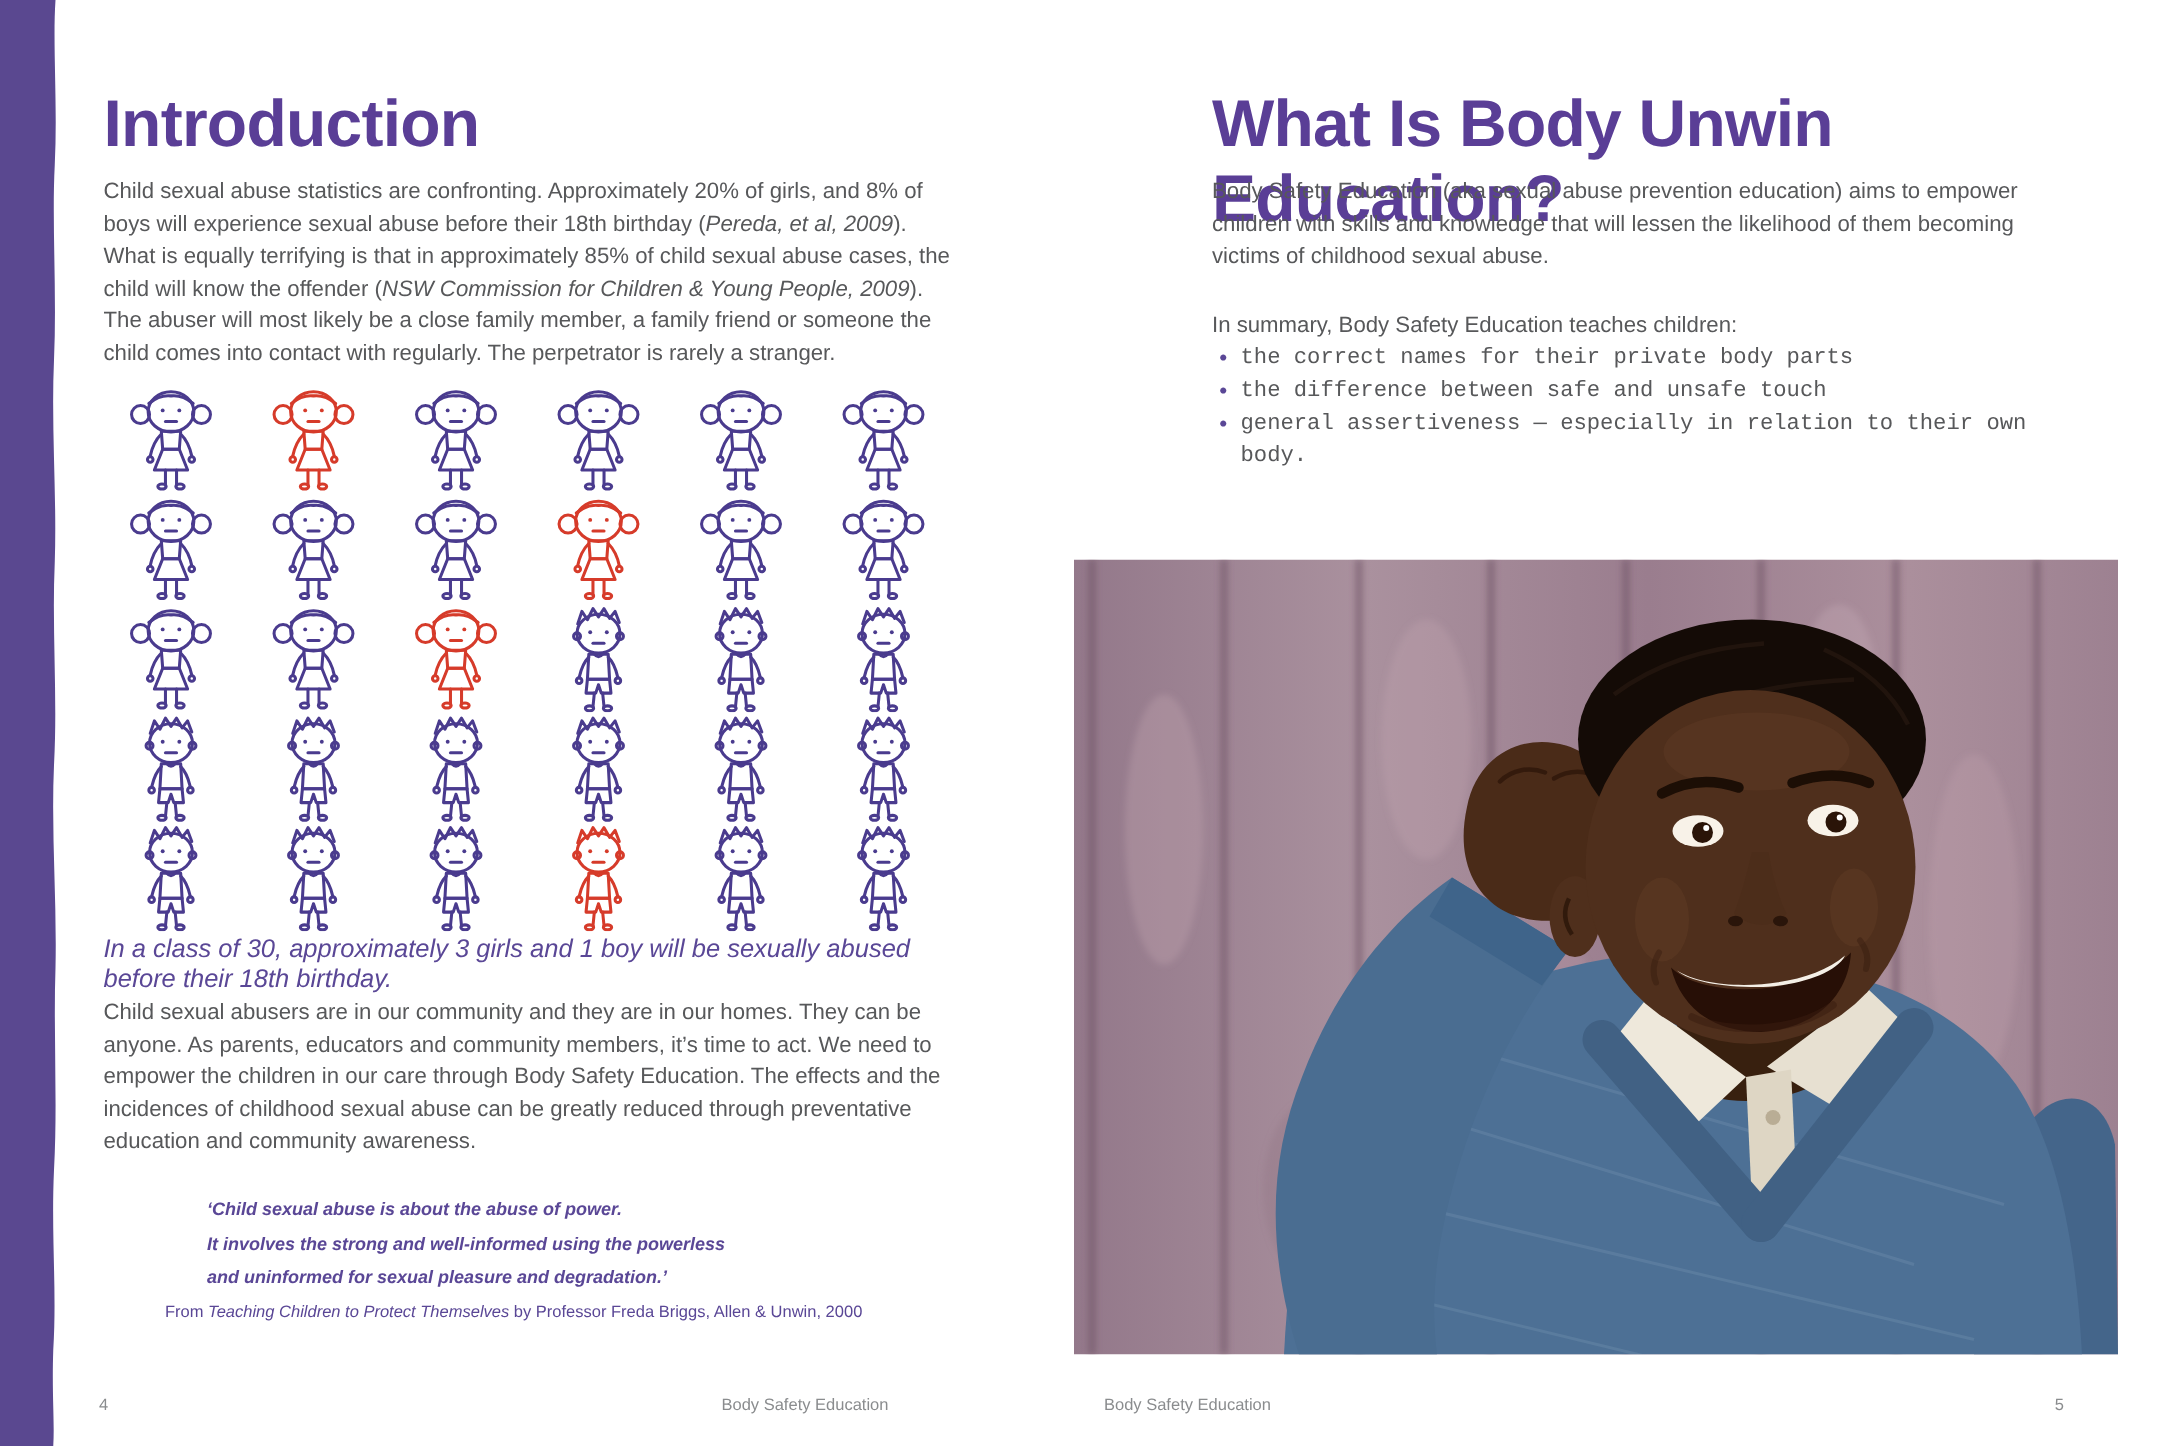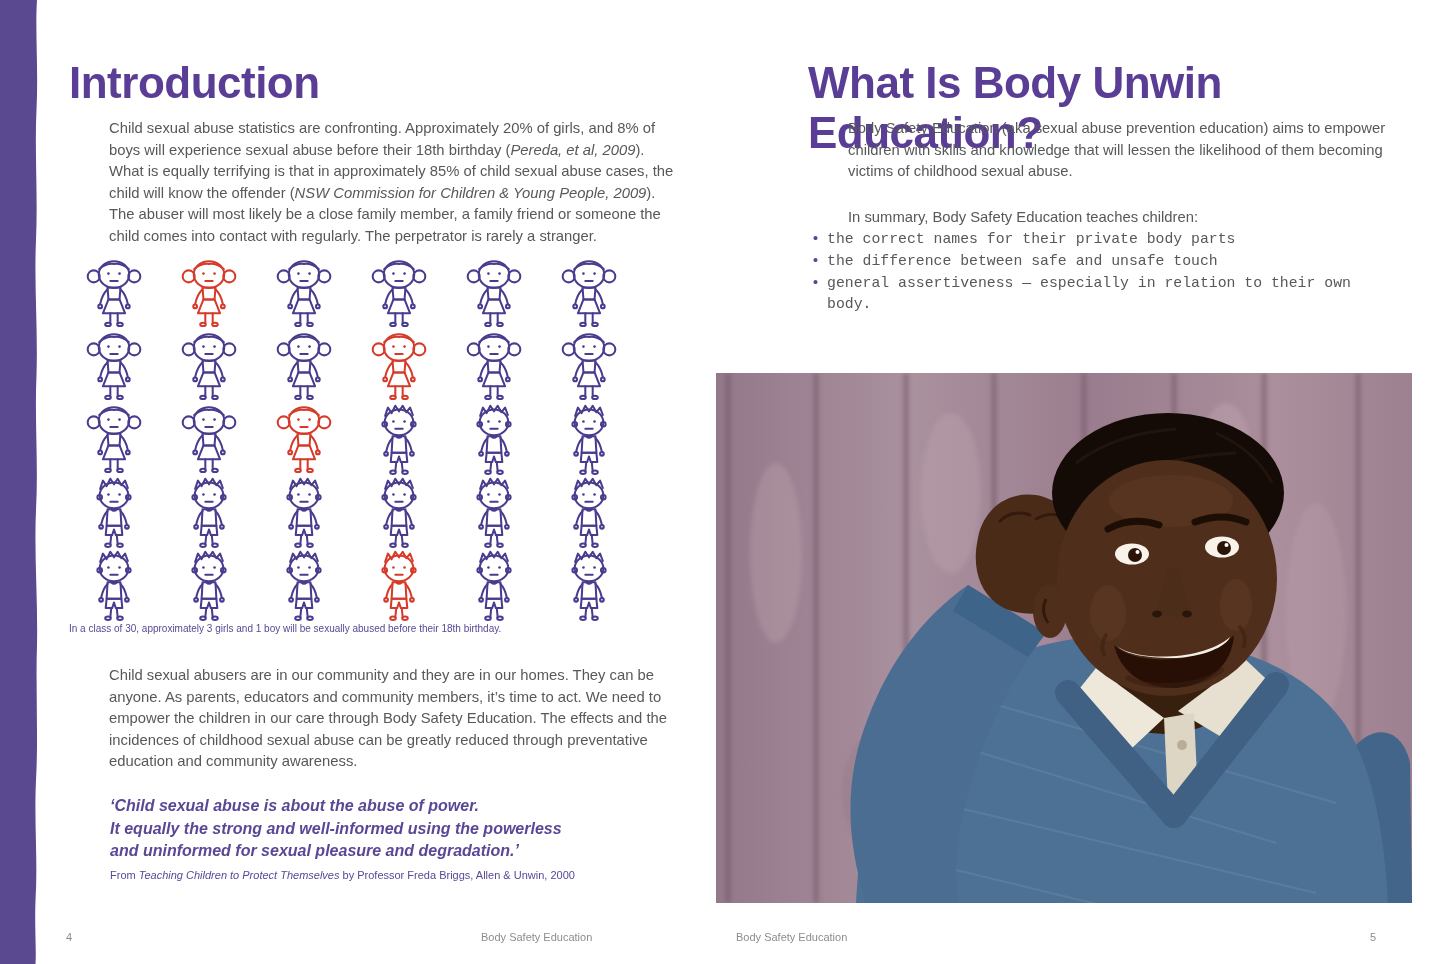--- a/index.html
+++ b/index.html
@@ -13,31 +13,31 @@
   }
   *{margin:0;padding:0;box-sizing:border-box;}
   html,body{width:1445px;height:964px;background:#fff;overflow:hidden;}
   body{font-family:"Liberation Sans",sans-serif;color:var(--body-text);position:relative;}
   .abs{position:absolute;}
   
   .spine{left:0;top:0;width:46px;height:964px;}
   
   .h1{font-size:44px;font-weight:bold;color:var(--accent);letter-spacing:-.5px;}
   
-  .copy{font-size:14.8px;line-height:21.6px;color:var(--body-text);margin-left:40px;}
+  .copy{font-size:14.8px;line-height:21.6px;color:var(--body-text);}
   .it{font-style:italic;}
   
   .fig-grid{display:grid;grid-template-columns:repeat(6,95px);grid-auto-rows:73px;justify-items:center;align-items:end;}
   .fig{width:62px;height:72px;}
   .figsvg{width:62px;height:72px;display:block;}
   .c-purple{color:var(--fig-purple);}
   .c-red{color:var(--fig-red);}
-  .caption{font-size:10px;color:var(--purple-text);}
-  
-  .quote{font-size:16px;line-height:22.5px;font-weight:bold;font-style:italic;color:var(--purple-text);}
+  .caption{font-size:17px;color:var(--purple-text);font-style:italic;}
+  
+  .quote{font-size:12px;line-height:22.5px;font-weight:bold;font-style:italic;color:var(--purple-text);margin-left:28px;}
   .attr{font-size:11px;color:var(--purple-text);}
   
   .blist{list-style:none;}
   .blist li{position:relative;padding-left:19px;font-size:14.8px;line-height:21.8px;color:var(--body-text);}
   .blist li::before{content:"\2022";position:absolute;left:3px;top:0;color:var(--purple-text);font-size:15px;}
   
   .foot{font-size:11px;color:var(--footer-text);}
   .tc{text-align:left;}
   .tr{text-align:right;}
   .photo-svg{display:block;width:696px;height:530px;}
@@ -258,21 +258,21 @@
         </svg>
       </div>
     </div>
 
   <p class="abs caption" style="left:69px;top:623px;width:572px;">In a class of 30, approximately 3 girls and 1 boy will be sexually abused before their 18th birthday.</p>
 
   <p class="abs copy" style="left:69px;top:665px;width:572px;">Child sexual abusers are in our community and they are in our homes. They can be anyone. As parents, educators and community members, it’s time to act. We need to empower the children in our care through Body Safety Education. The effects and the incidences of childhood sexual abuse can be greatly reduced through preventative education and community awareness.</p>
 
   <div class="abs quote" style="left:110px;top:795px;width:560px;">
     <div>‘Child sexual abuse is about the abuse of power.</div>
-    <div>It equally the strong and well-informed using the powerless</div>
+    <div>It involves the strong and well-informed using the powerless</div>
     <div>and uninformed for sexual pleasure and degradation.’</div>
   </div>
 
   <p class="abs attr" style="left:110px;top:869px;width:560px;"><span>From </span><span class="it">Teaching Children to Protect Themselves</span><span> by Professor Freda Briggs, Allen &amp; Unwin, 2000</span></p>
 
   <div class="abs foot" style="left:66px;top:931px;width:40px;">4</div>
   <div class="abs foot tc" style="left:481px;top:931px;width:200px;">Body Safety Education</div>
 </div>
 
 <div>

